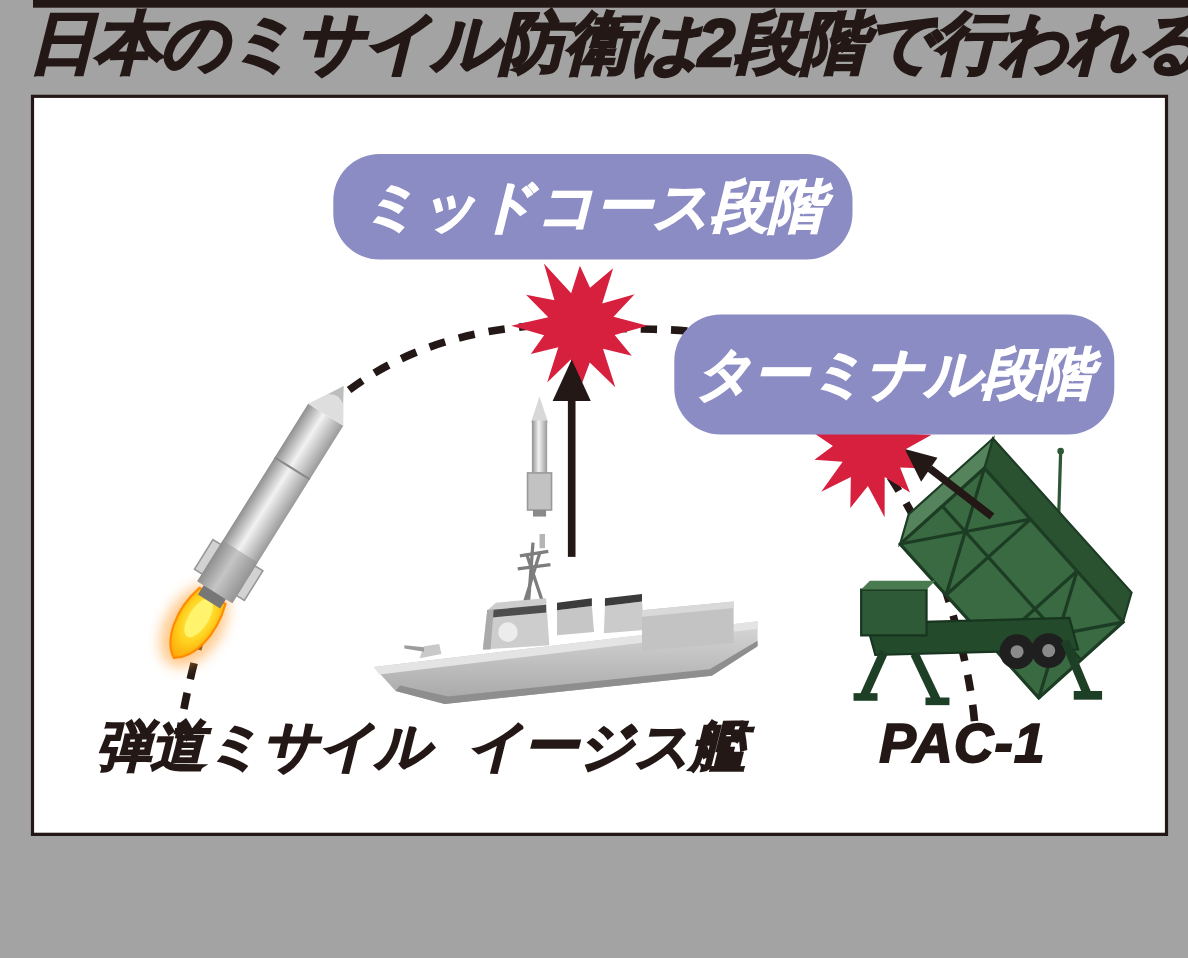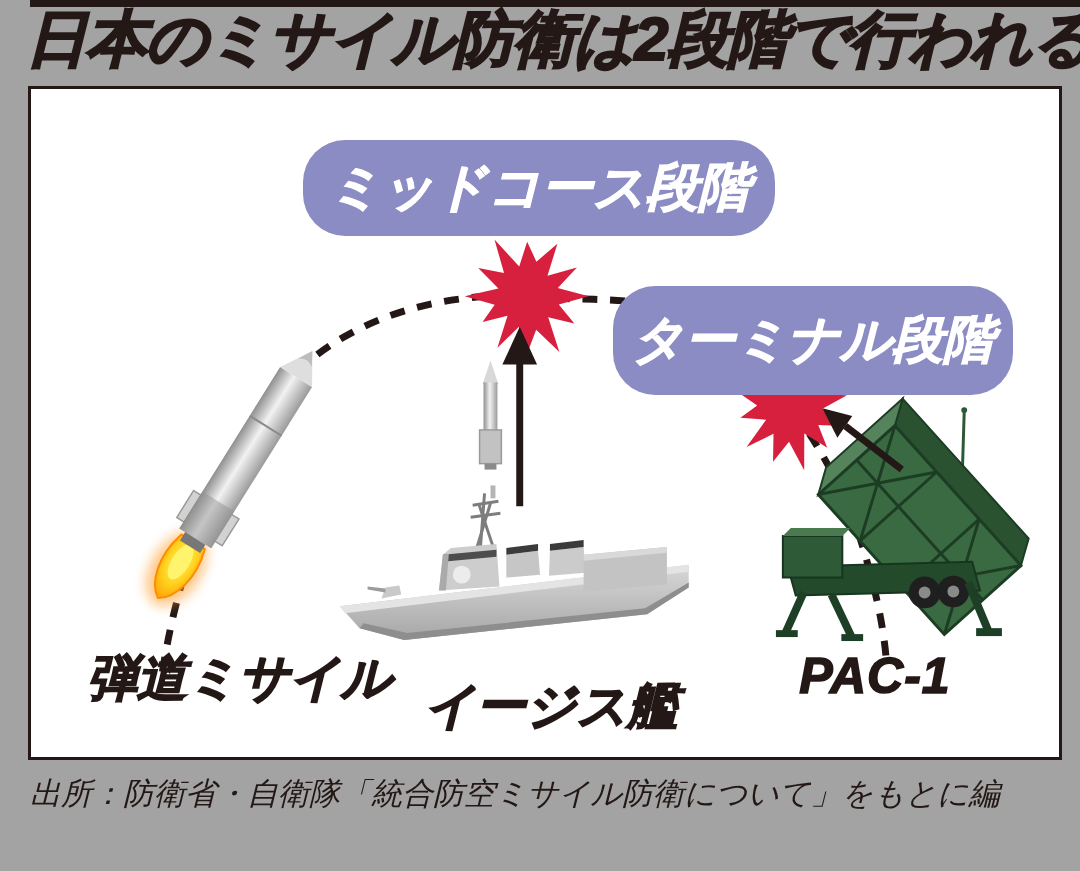--- a/index.html
+++ b/index.html
@@ -23,21 +23,21 @@
     background:#8b8cc3;color:#fff;font-weight:bold;border-radius:42px;
     -webkit-text-stroke:1.2px #fff;z-index:3;white-space:nowrap;
   }
   .pill-mid{left:272px;top:51px;width:472px;height:96px;font-size:52px;}
   .pill-term{left:582px;top:197px;width:400px;height:109px;font-size:51px;}
   .vehicle-label{
     position:absolute;z-index:3;text-align:center;font-size:50px;font-weight:bold;
     -webkit-text-stroke:1.6px #231815;color:#231815;white-space:nowrap;
   }
   .lbl-ballistic{left:20px;top:556px;width:300px;margin-left:36px;}
-  .lbl-aegis{left:393px;top:584px;width:254px;}
+  .lbl-aegis{left:393px;top:556px;width:254px;}
   .lbl-pac3{left:758px;top:558px;width:172px;letter-spacing:1px;}
   .source-note{
     position:absolute;left:30px;top:770px;width:1020px;margin:0;
     font-size:31px;line-height:1.58;color:#231815;font-weight:400;
   }
 </style>
 </head>
 <body>
 
 <div class="stage">
@@ -181,15 +181,15 @@
     </div>
     <div class="pill pill-term">
       <span>ターミナル段階</span>
     </div>
 
     <div class="vehicle-label lbl-ballistic">弾道ミサイル</div>
     <div class="vehicle-label lbl-aegis">イージス艦</div>
     <div class="vehicle-label lbl-pac3">PAC-1</div>
   </div>
 
-  <p class="source-note"><span>出所：防衛省・自衛隊「統合防空ミサイル防衛について」をもとに編</span><br></p>
+  <p class="source-note"><br></p>
 
 </div>
 
 </body></html>

